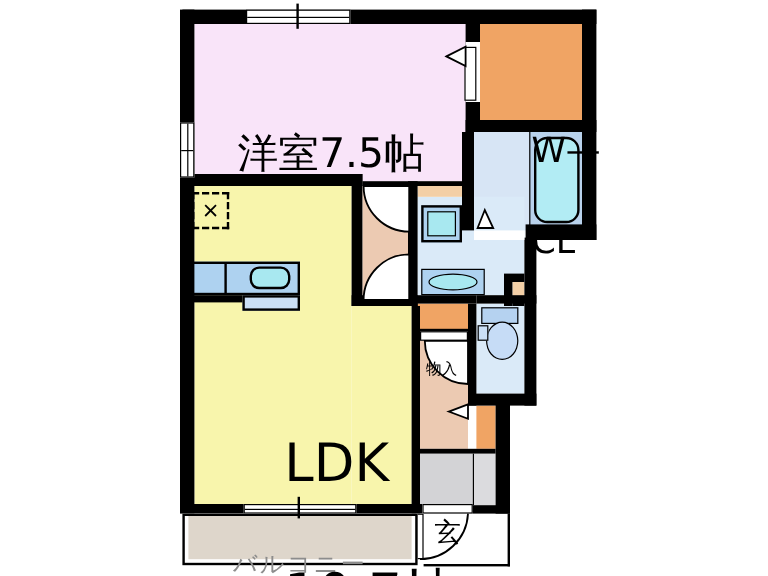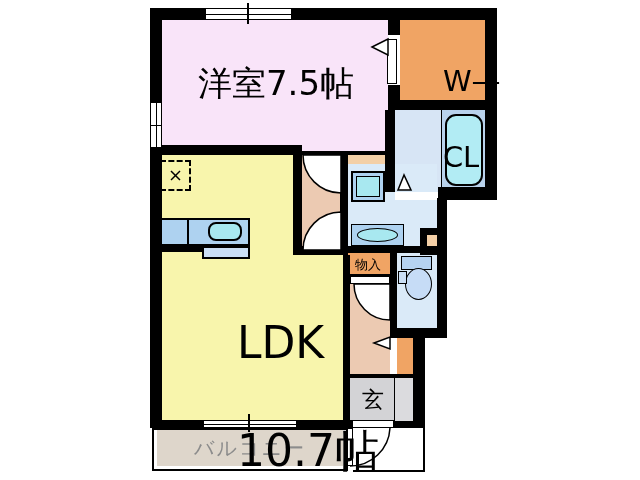--- a/index.html
+++ b/index.html
@@ -2,21 +2,21 @@
 <html><head>
 <meta charset="utf-8">
 <style>
   html,body{margin:0;padding:0;background:#fff;}
   #canvas{position:relative;width:640px;height:480px;background:#ffffff;overflow:hidden;
           font-family:"DejaVu Sans","Liberation Sans",sans-serif;}
   .abs{position:absolute;}
   .wall{position:absolute;background:#000000;}
   .thin{position:absolute;background:#000000;}
   .room{position:absolute;}
-  .label{position:absolute;color:#000;white-space:pre;}
+  .label{position:absolute;color:#000;white-space:pre;margin-top:44px;}
   .win{position:absolute;background:#ffffff;border:1px solid #000;box-sizing:border-box;}
   .win .mid-h{position:absolute;left:0;right:0;top:50%;height:1px;background:#000;}
   .win .mid-v{position:absolute;top:0;bottom:0;left:50%;width:1px;background:#000;}
   svg{position:absolute;left:0;top:0;pointer-events:none;}
 </style>
 </head>
 <body>
 
 <div id="canvas">
 

